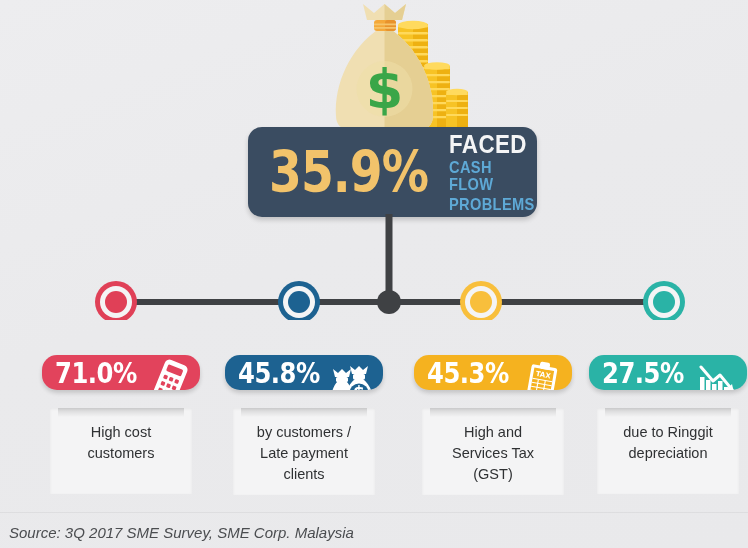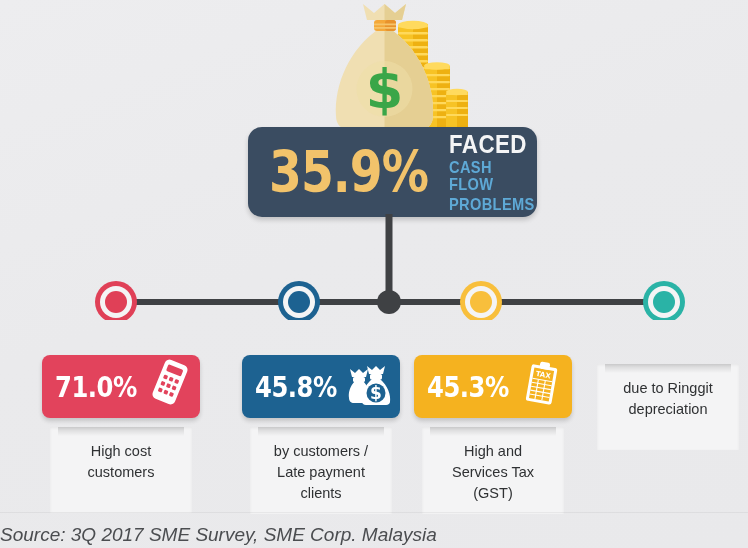--- a/index.html
+++ b/index.html
@@ -38,47 +38,47 @@
     color:#5ea9d6;font-size:17px;font-weight:bold;letter-spacing:.4px;line-height:1.02;
     transform:scaleX(.86);transform-origin:left center;margin-top:2px;
   }
 
   
   #connector{position:absolute;left:0;top:210px;width:748px;height:110px;}
 
   
   .card{position:absolute;top:355px;width:158px;}
   .card-head{
-    position:relative;height:63px;border-radius:8px;
+    position:relative;height:35px;border-radius:15px;
     display:flex;align-items:center;overflow:hidden;
     box-shadow:0 3px 4px rgba(0,0,0,.16);
   }
   .card-pct{
     color:#ffffff;font-size:29px;font-weight:bold;letter-spacing:-.5px;
     margin-left:13px;white-space:nowrap;
     font-family:"DejaVu Sans Condensed","Liberation Sans",sans-serif;
     transform:scaleX(.93);transform-origin:left center;
   }
   .card-icon{position:absolute;right:6px;top:4px;width:48px;height:46px;}
   .card-body{
-    position:relative;margin:9px 8px;background:#f4f4f5;
+    position:relative;margin:18px 8px;background:#f4f4f5;
     min-height:86px;padding:14px 6px 10px;box-sizing:border-box;
     text-align:center;color:#2f3133;font-size:14.5px;line-height:1.45;
     box-shadow:0 1px 3px rgba(0,0,0,.06) inset;
   }
   .card-body-shadow{
     position:absolute;left:8px;right:8px;top:0;height:9px;
     background:linear-gradient(to bottom,rgba(0,0,0,.14),rgba(0,0,0,0));
     pointer-events:none;
   }
 
   
   #source-note{
-    position:absolute;left:0;top:524px;
-    font-style:italic;font-size:19px;color:#4b4d50;
+    position:absolute;left:9px;top:524px;
+    font-style:italic;font-size:15px;color:#4b4d50;
     font-family:"Liberation Sans",sans-serif;
   }
   #source-rule{position:absolute;left:0;top:512px;width:748px;height:1px;background:rgba(0,0,0,.05);}
 </style>
 </head>
 <body>
 
 <div id="stage">
 
   <div id="hero-illustration">
@@ -218,21 +218,21 @@
         </svg>
       </div>
     </div>
     <div class="card-body">
       <div class="card-body-shadow"></div>
       <div>High cost</div>
       <div>customers</div>
     </div>
   </div>
 
-  <div class="card" style="left:242px">
+  <div class="card" style="left:225px">
     <div class="card-head" style="background:#1d6291">
       <div class="card-pct">45.8%</div>
       <div class="card-icon">
         <svg width="48" height="46" viewBox="0 0 48 46">
           <g fill="#ffffff">
 
             <path d="M9 22 C4 27 2 34 3 39 C3 42 5 44 8 44 L18 44 C21 44 23 42 23 39 C24 34 22 27 17 22 Z"></path>
             <rect x="7" y="18" width="12" height="5" rx="1.6"></rect>
             <path d="M6 18 L4 10 L9 14 L13 10 L17 14 L22 10 L20 18 Z"></path>
 
@@ -278,20 +278,37 @@
     </div>
     <div class="card-body">
       <div class="card-body-shadow"></div>
       <div>High and</div>
       <div>Services Tax</div>
       <div>(GST)</div>
     </div>
   </div>
 
   <div class="card" style="left:589px">
+    <div class="card-head" style="background:#2ab3a6">
+      <div class="card-pct">27.5%</div>
+      <div class="card-icon">
+        <svg width="48" height="46" viewBox="0 0 48 46">
+          <g fill="#ffffff">
+            <rect x="7" y="18" width="4.5" height="24"></rect>
+            <rect x="13" y="21" width="4.5" height="21"></rect>
+            <rect x="19" y="25" width="4.5" height="17"></rect>
+            <rect x="25" y="22" width="4.5" height="20"></rect>
+            <rect x="31" y="28" width="4.5" height="14"></rect>
+            <rect x="37" y="32" width="4.5" height="10"></rect>
+          </g>
+          <polyline points="8,8 20,22 27,16 41,33" fill="none" stroke="#ffffff" stroke-width="3" stroke-linecap="round" stroke-linejoin="round"></polyline>
+          <polygon points="41,34 33,31 39,25" fill="#ffffff"></polygon>
+        </svg>
+      </div>
+    </div>
     <div class="card-body">
       <div class="card-body-shadow"></div>
       <div>due to Ringgit</div>
       <div>depreciation</div>
     </div>
   </div>
 
   <div id="source-rule"></div>
   <div id="source-note">Source: 3Q 2017 SME Survey, SME Corp. Malaysia</div>
 

